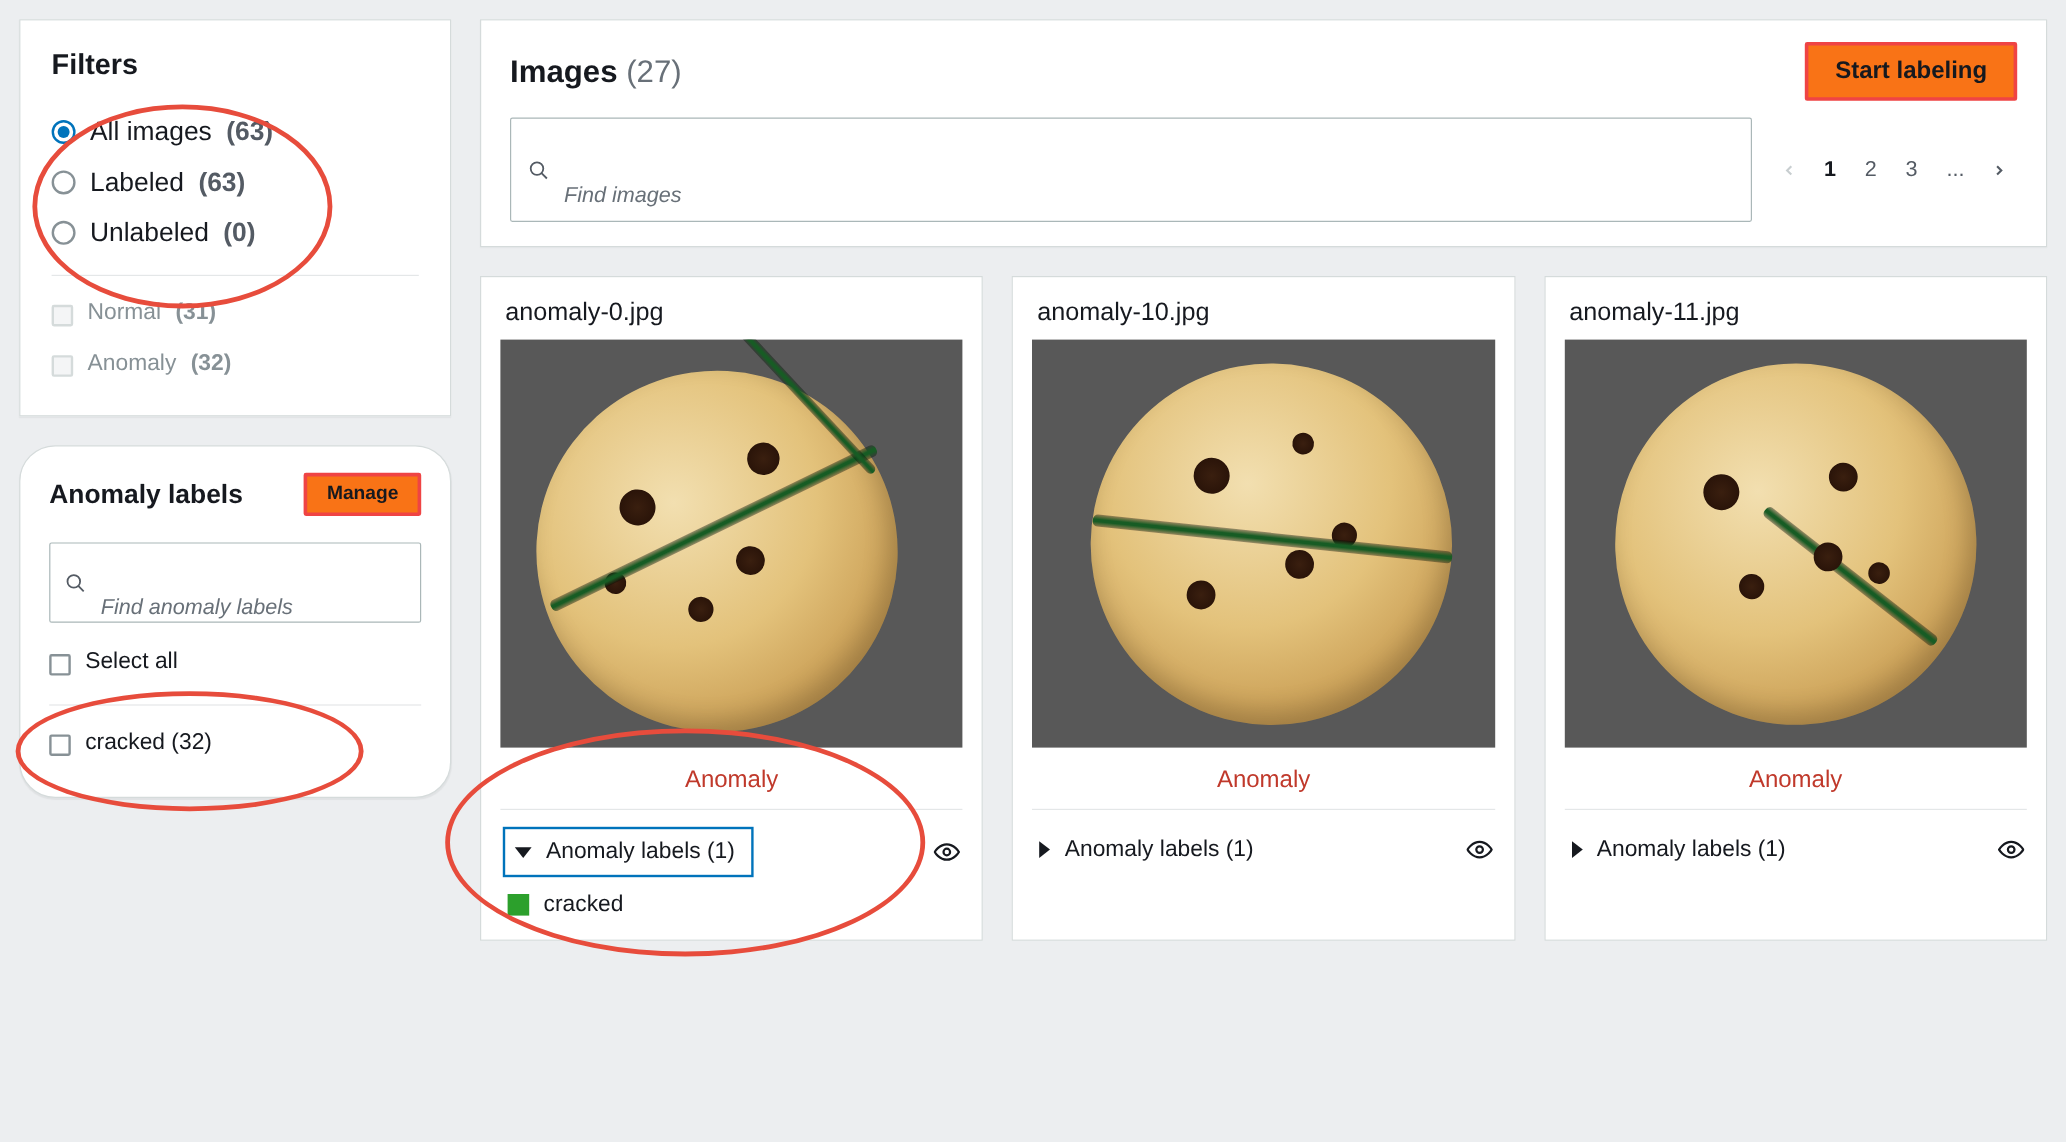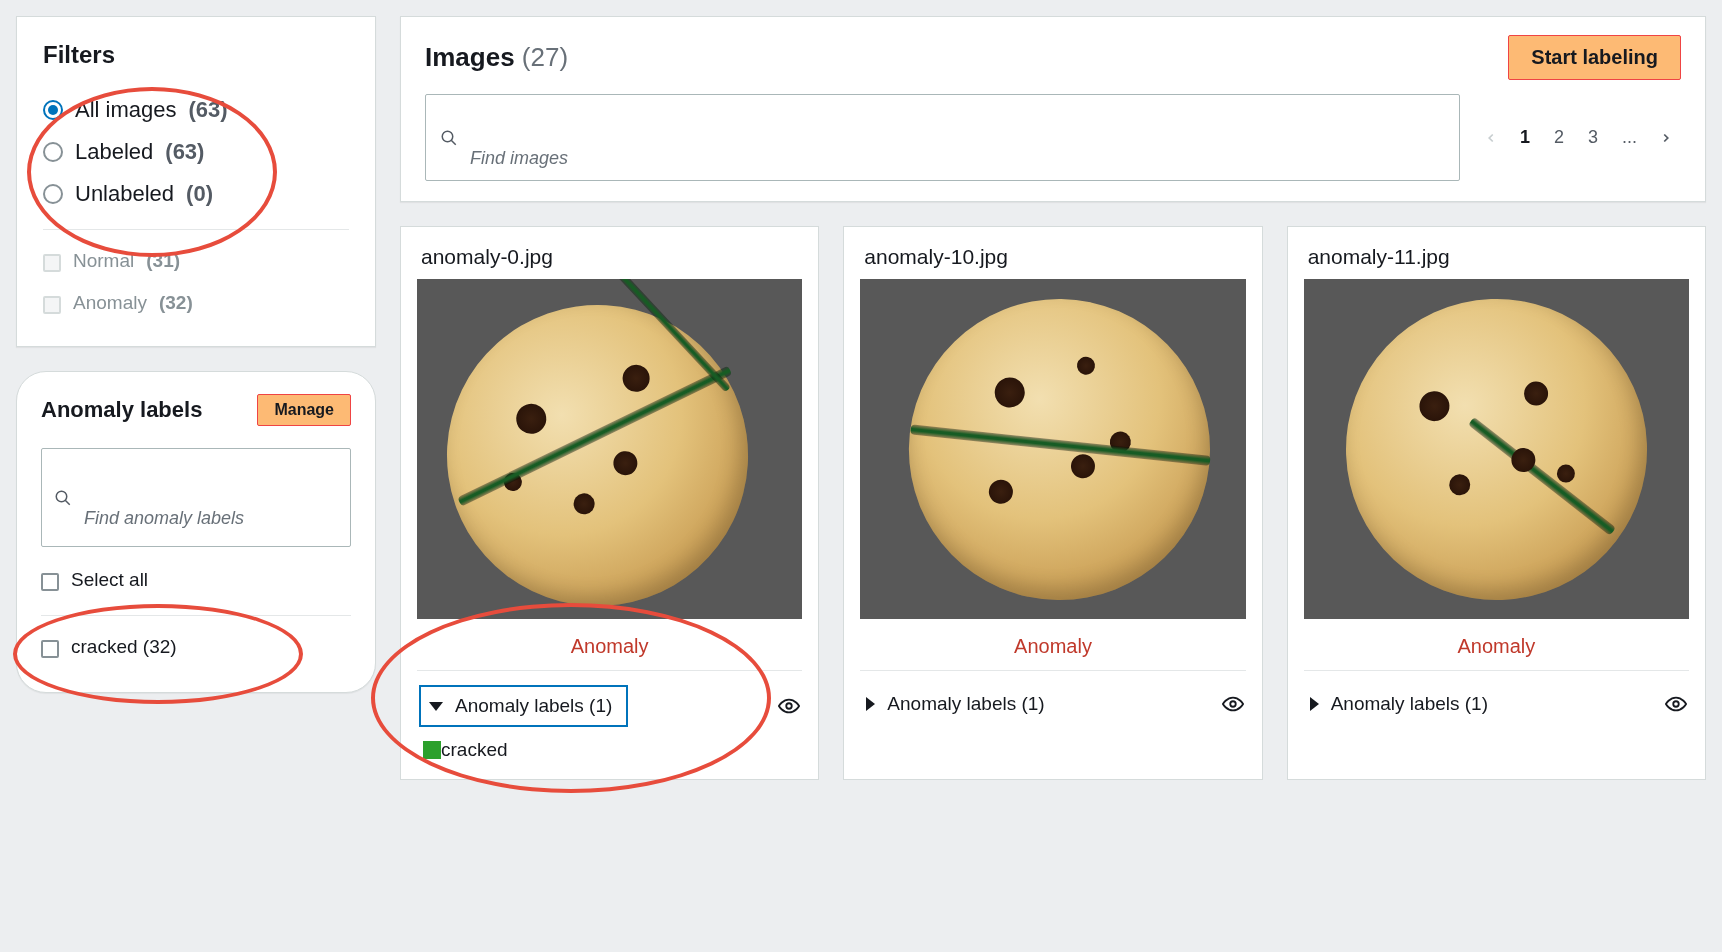--- a/index.html
+++ b/index.html
@@ -107,39 +107,39 @@
     align-items: center;
     justify-content: space-between;
     margin-bottom: 22px;
   }
   .anomaly-header h2 {
     margin: 0;
     font-size: 22px;
     font-weight: 700;
   }
   .btn {
-    background: #fdba74;
-    border: 1px solid #ef4444;
+    background: #f97316;
+    border: 3px solid #ef4444;
     padding: 6px 16px;
     font-size: 16px;
     font-weight: 700;
     color: #16191f;
     cursor: pointer;
     border-radius: 2px;
   }
   .btn.large {
     font-size: 20px;
     padding: 10px 22px;
   }
   .searchbox {
     display: flex;
     align-items: center;
     gap: 10px;
     border: 1px solid #aab7b8;
-    padding: 16px 12px;
+    padding: 0 12px;
     border-radius: 2px;
   }
   .searchbox input {
     border: none;
     outline: none;
     font-size: 18px;
     flex: 1;
     color: #16191f;
     font-style: italic;
     background: transparent;
@@ -302,21 +302,21 @@
     border-top: 7px solid transparent;
     border-bottom: 7px solid transparent;
     border-left: 9px solid #16191f;
     border-right: none;
   }
   .eye-icon { width:22px; height:22px; }
 
   .label-chip-row {
     display: flex;
     align-items: center;
-    gap: 0;
+    gap: 12px;
     padding: 10px 4px 2px 6px;
     font-size: 19px;
   }
   .swatch {
     width: 18px; height: 18px;
     background: #2ca02c;
   }
 
   
   .callout {

